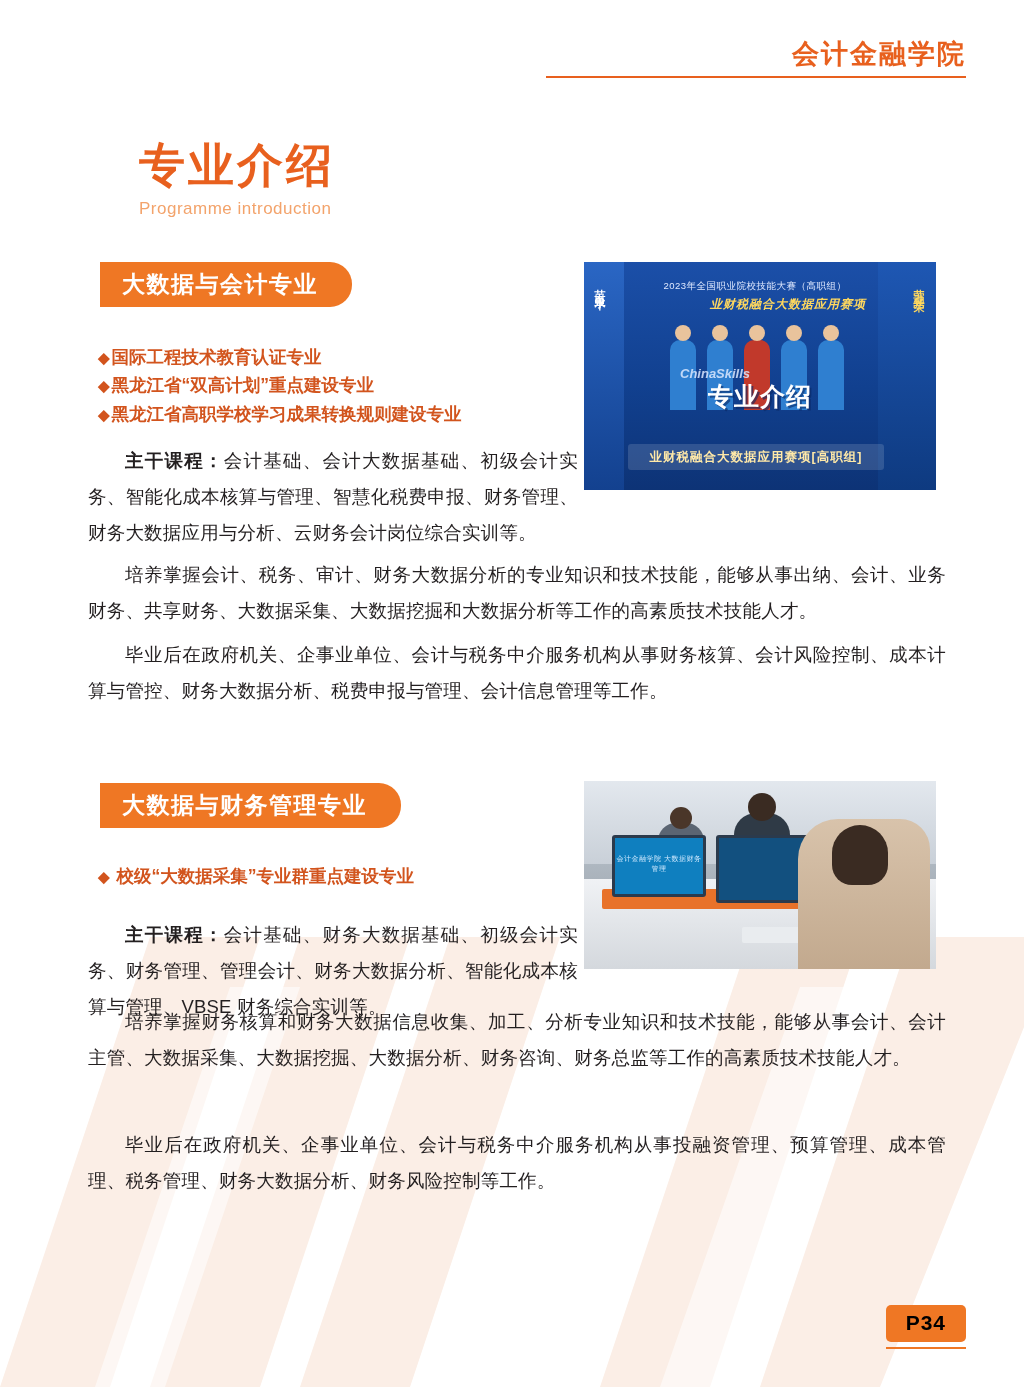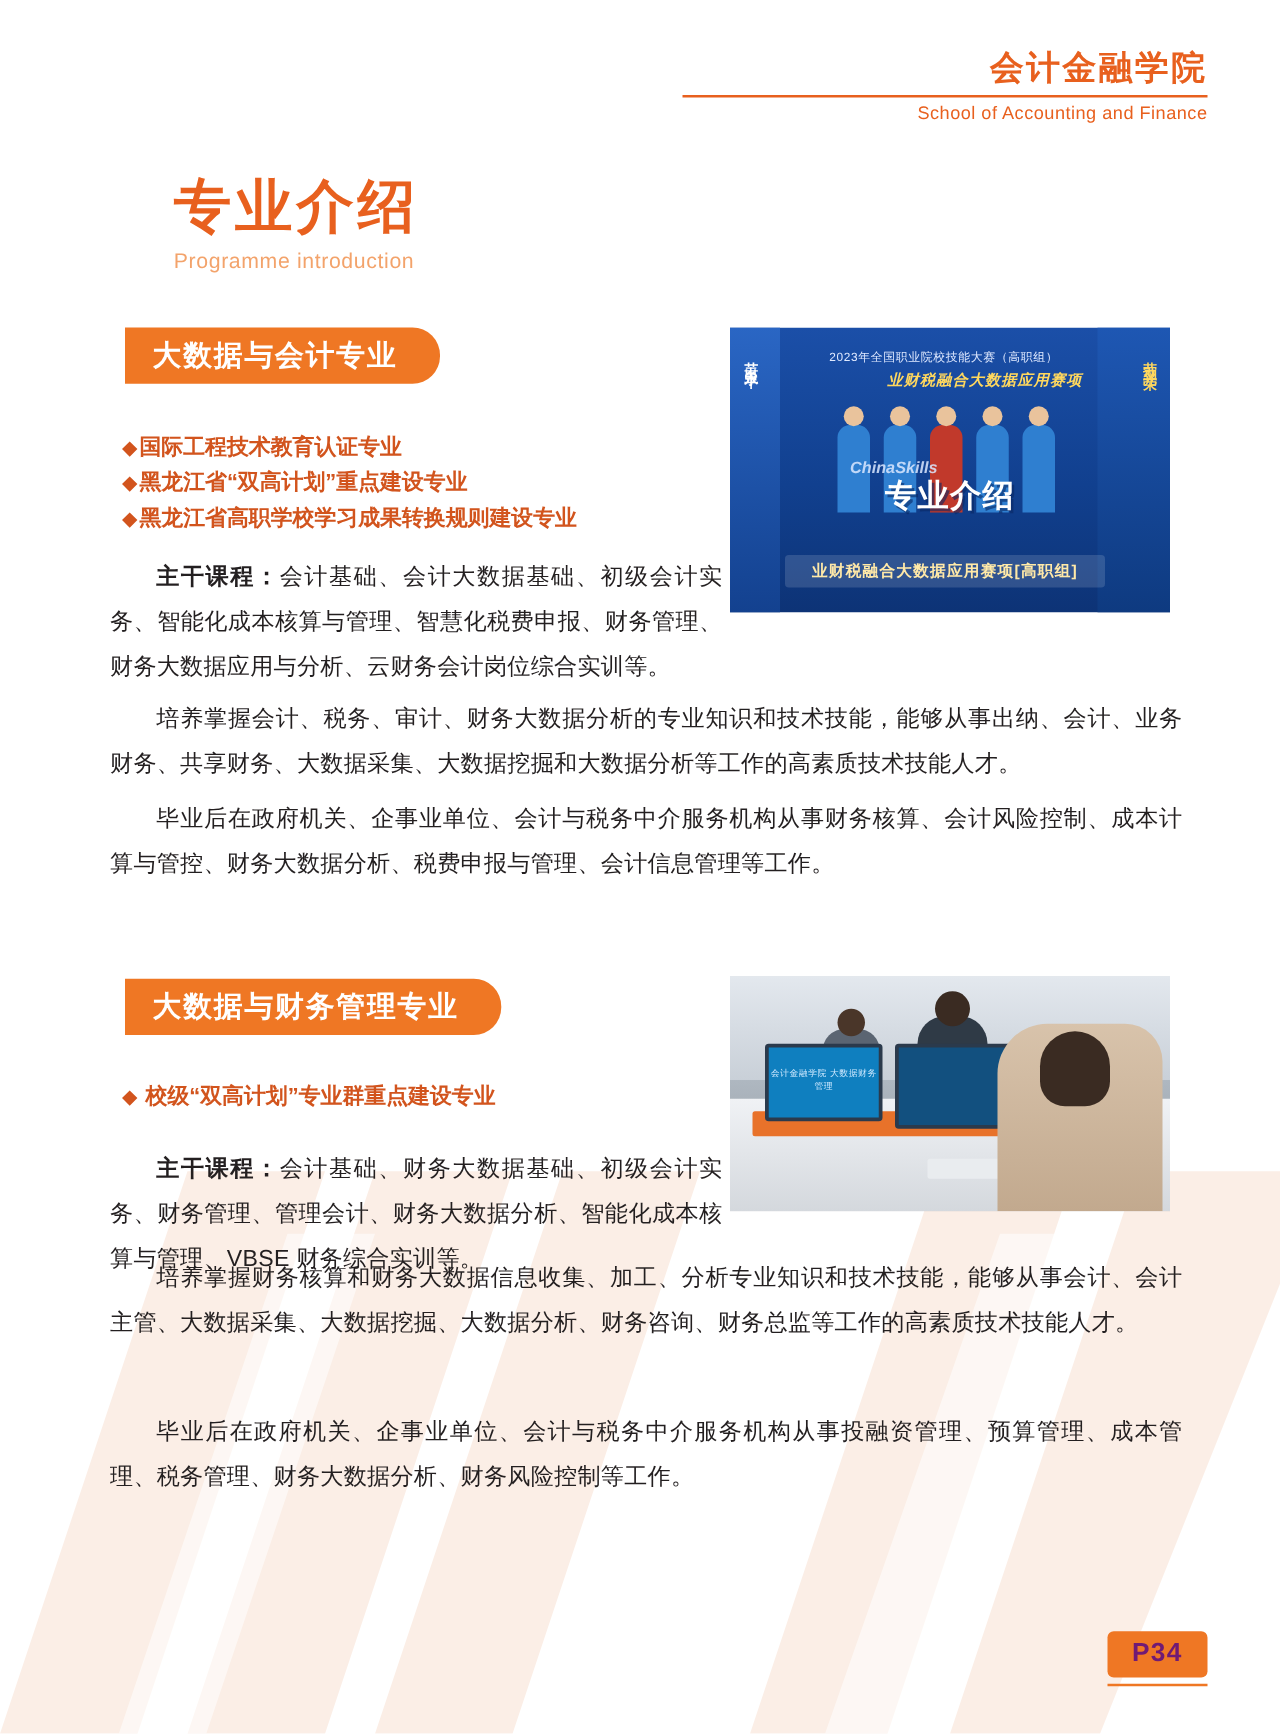--- a/index.html
+++ b/index.html
@@ -158,21 +158,21 @@
 
   
   .pagenum {
     position: absolute;
     right: 58px;
     bottom: 38px;
     z-index: 5;
   }
   .pagenum-box {
     background: #ef7724;
-    color: #701a75;
+    color: #000000;
     font-size: 21px;
     font-weight: bold;
     padding: 6px 20px 7px 20px;
     border-radius: 5px;
     letter-spacing: 1px;
     display: inline-block;
   }
   .pagenum-rule {
     height: 2px;
     background: #ef7724;
@@ -286,21 +286,20 @@
       <g fill="#ffffff" opacity="0.55">
         <polygon points="95,780 230,380 300,380 165,780"></polygon>
         <polygon points="660,780 800,380 868,380 728,780"></polygon>
       </g>
     </svg>
   </div>
 
   <div class="header">
     <div class="header-cn">会计金融学院</div>
     <div class="header-rule"></div>
-    <div class="header-en">School of Accounting and Finance</div>
   </div>
 
   <div class="title-block">
     <div class="title-cn">专业介绍</div>
     <div class="title-en">Programme introduction</div>
   </div>
 
   <div class="content">
 
     <div class="pill sec1-pill">大数据与会计专业</div>
@@ -343,21 +342,21 @@
     </p>
 
     <p class="para p1b indent">培养掌握会计、税务、审计、财务大数据分析的专业知识和技术技能，能够从事出纳、会计、业务财务、共享财务、大数据采集、大数据挖掘和大数据分析等工作的高素质技术技能人才。</p>
 
     <p class="para p1c indent">毕业后在政府机关、企事业单位、会计与税务中介服务机构从事财务核算、会计风险控制、成本计算与管控、财务大数据分析、税费申报与管理、会计信息管理等工作。</p>
 
     <div class="pill sec2-pill">大数据与财务管理专业</div>
 
     <div class="bullets sec2-bullets">
       <div class="bullet-row">
-        <span class="bullet-dia">◆</span>&nbsp;<span>校级“双高计划”专业群重点建设专业</span>
+        <span class="bullet-dia">◆</span>&nbsp;<span>校级“大数据采集”专业群重点建设专业</span>
       </div>
     </div>
 
     <div class="photo photo2">
       <div class="lab">
         <div class="wall"></div>
         <div class="desk"></div>
         <div class="orange-strip"></div>
         <div class="person-l"></div>
         <div class="person-m"></div>

